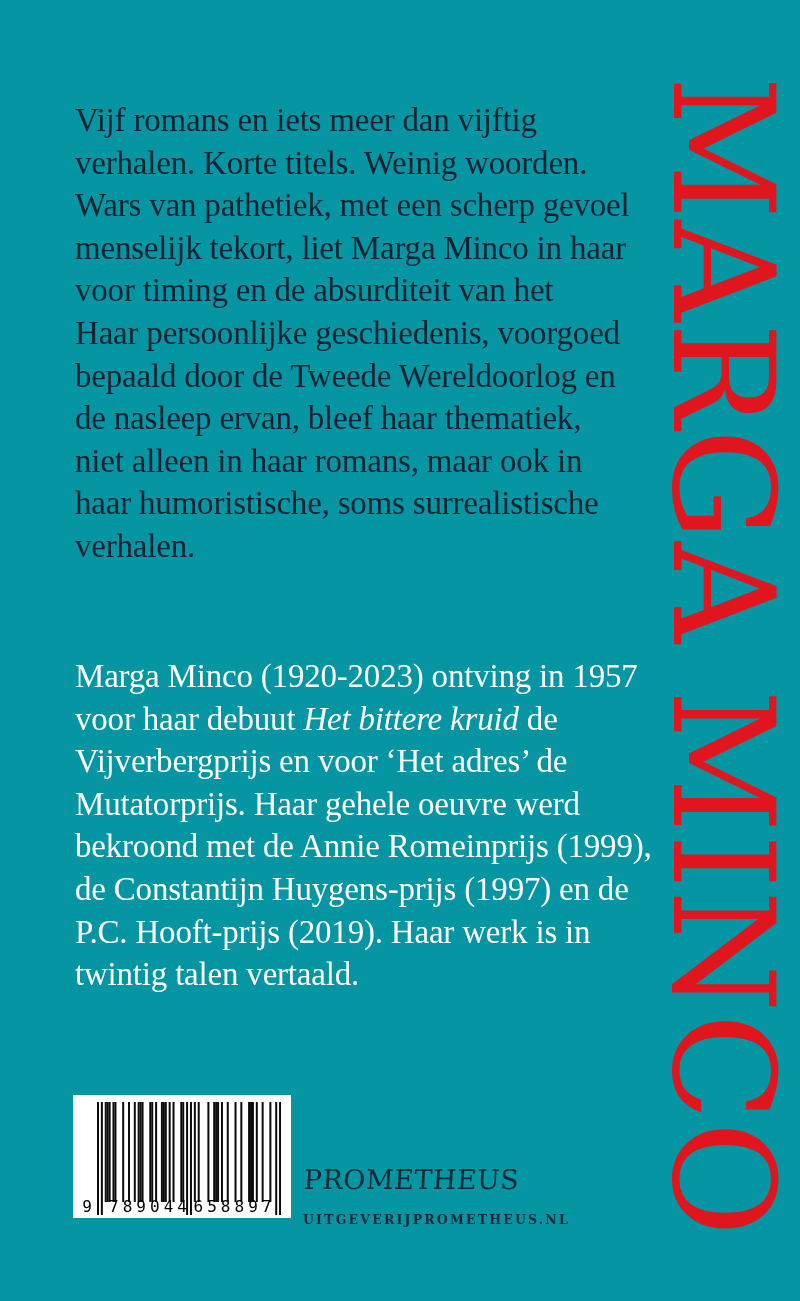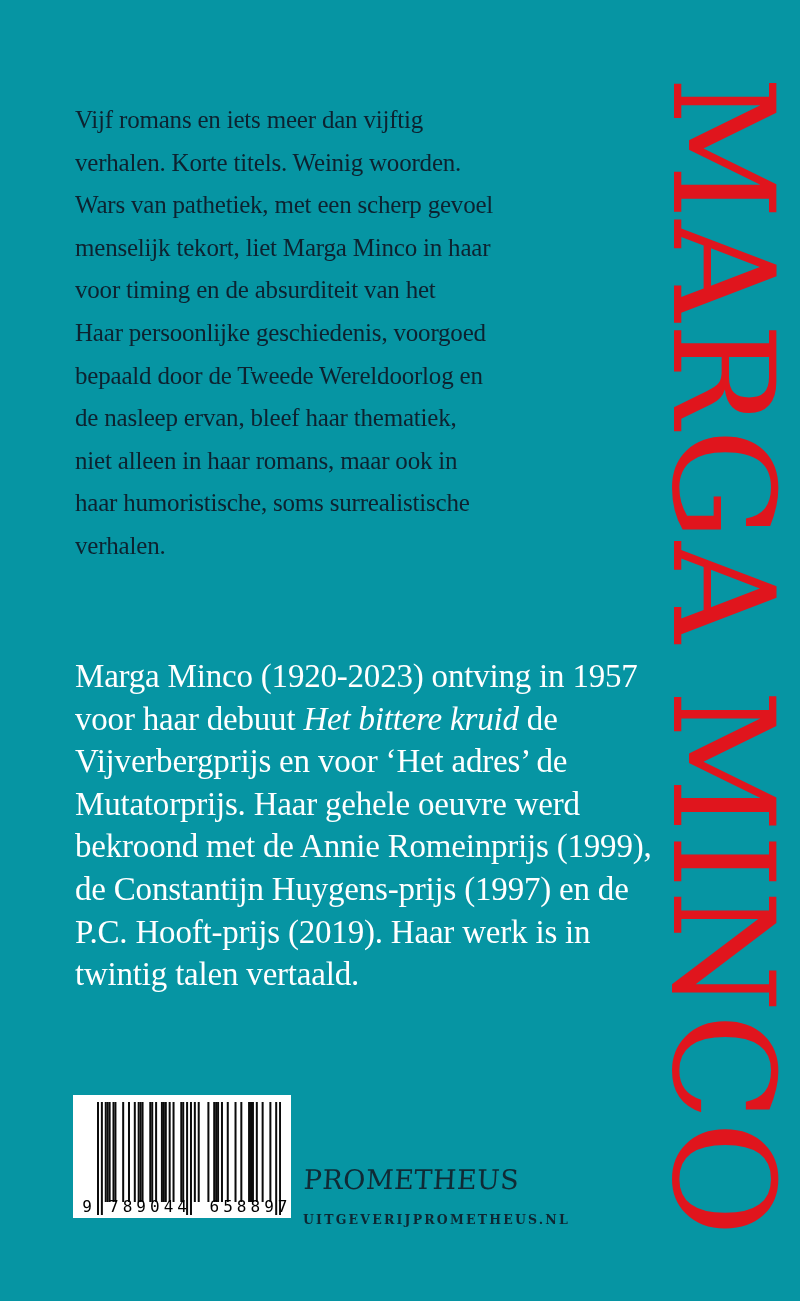--- a/index.html
+++ b/index.html
@@ -8,21 +8,21 @@
     font-family:"Liberation Serif",serif;
     background:#067f8c;
   }
   .cover{
     position:relative;width:800px;height:1301px;
     background:#0695a3;overflow:hidden;
   }
   
   .blurb{
     position:absolute;left:75px;top:99px;width:580px;
-    font-size:25px;line-height:42.6px;
+    font-size:33px;line-height:42.6px;
     color:#0d2230;letter-spacing:-0.2px;
   }
   
   .bio{
     position:absolute;left:75px;top:655px;width:580px;
     font-size:33px;line-height:42.6px;
     color:#ffffff;letter-spacing:-0.2px;
   }
   .bio em{font-style:italic;}
   
@@ -40,21 +40,21 @@
     background:#ffffff;
   }
   .barcode svg{position:absolute;left:24px;top:7px;display:block;}
   .barcode .digit{
     position:absolute;bottom:2px;
     font-family:"DejaVu Sans Mono",monospace;
     font-size:16px;color:#000;text-align:center;
   }
   .barcode .d-left{left:4px;width:20px;letter-spacing:0;}
   .barcode .d-g1{left:29px;width:96px;letter-spacing:4px;}
-  .barcode .d-g2{left:119px;width:85px;letter-spacing:4px;padding-left:16px;}
+  .barcode .d-g2{left:119px;width:85px;letter-spacing:4px;}
   
   .publisher{position:absolute;left:303px;top:1164px;color:#0d2733;}
   .publisher .logo{
     font-family:"DejaVu Serif",serif;
     font-size:27px;line-height:32px;letter-spacing:0.5px;
     transform:skewX(-3deg);transform-origin:left bottom;
     color:#102a35;
   }
   .publisher .url{
     margin-top:16px;

